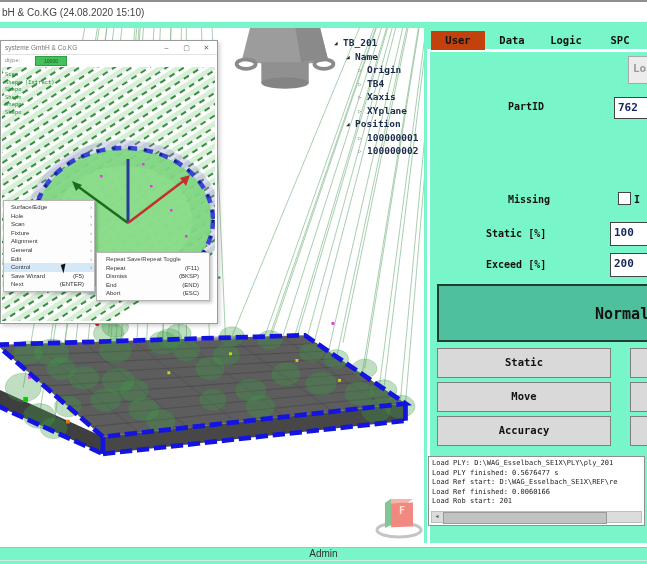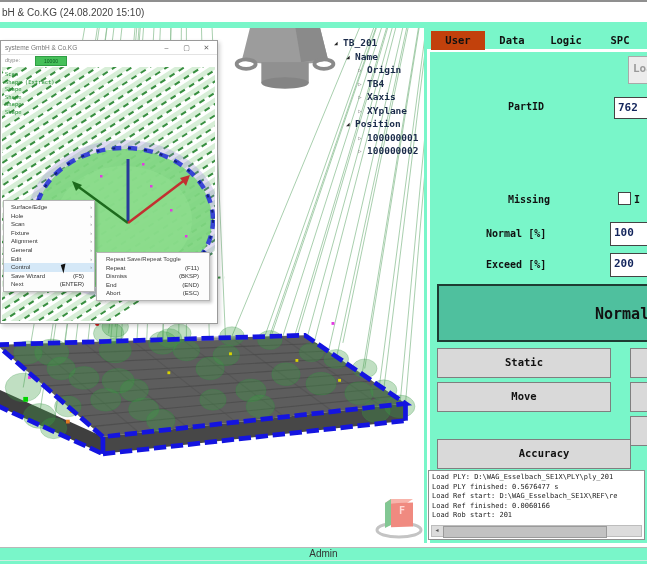--- a/index.html
+++ b/index.html
@@ -84,21 +84,21 @@
   #in-warning{left:186px;top:194px;width:48px;height:22px;}
   #lbl-exceed{left:62px;top:231px;width:120px;}
   #in-exceed{left:186px;top:225px;width:48px;height:22px;}
   #btn-normal{left:13px;top:256px;width:250px;height:54px;font-size:15px;text-align:left;}
   #btn-normal span{position:absolute;left:148px;top:19px;padding-left:8px;}
   .btn-gray{position:absolute;left:13px;width:172px;height:28px;background:#d9d9d9;border:1px solid #7f7f7f;
      font-family:"DejaVu Sans Mono",monospace;font-weight:bold;font-size:10.5px;color:#111;
      text-align:center;line-height:26px;}
   .btn-gray-stub{position:absolute;left:206px;width:40px;height:28px;background:#d9d9d9;border:1px solid #7f7f7f;}
 
-  #log{position:absolute;left:4px;top:442px;width:215px;height:68px;background:#fff;border:1px solid #8f8f8f;
+  #log{position:absolute;left:4px;top:428px;width:215px;height:68px;background:#fff;border:1px solid #8f8f8f;
      overflow:hidden;text-decoration:underline;}
   #log-lines{position:absolute;left:3px;top:2px;right:0;font-family:"DejaVu Sans Mono",monospace;
      font-size:7px;line-height:9.6px;color:#222;white-space:nowrap;}
   #log-scroll{position:absolute;left:2px;right:2px;bottom:2px;height:10px;background:#dcdcdc;border:1px solid #bdbdbd;}
   #log-scroll .arrow{position:absolute;left:0;top:0;width:10px;height:100%;font-size:6px;line-height:9px;
      text-align:center;color:#555;}
   #log-scroll .thumb{position:absolute;left:11px;right:34px;top:0;height:100%;background:#c2c2c2;border:1px solid #9a9a9a;}
 
   
   #statusbar{position:absolute;left:0;top:547px;width:647px;height:12px;background:var(--mint);
@@ -423,36 +423,36 @@
 
   <div id="btn-load2">Loa</div>
 
   <div id="lbl-partid" class="fld-label">PartID</div>
   <div id="in-partid" class="fld-input">762</div>
 
   <div id="lbl-missing" class="fld-label">Missing</div>
   <div id="chk-missing"></div>
   <div id="lbl-missing2">I</div>
 
-  <div id="lbl-warning" class="fld-label">Normal [%]</div>
+  <div id="lbl-warning" class="fld-label">Static [%]</div>
   <div id="in-warning" class="fld-input">100</div>
 
   <div id="lbl-exceed" class="fld-label">Exceed [%]</div>
   <div id="in-exceed" class="fld-input">200</div>
 
   <div id="btn-normal" class="btn-teal">
     <span>Normal</span>
   </div>
 
   <div id="action-buttons">
       <div class="btn-gray" style="top: 320px;">Static</div>
       <div class="btn-gray-stub" style="top: 320px;"></div>
       <div class="btn-gray" style="top: 354px;">Move</div>
       <div class="btn-gray-stub" style="top: 354px;"></div>
-      <div class="btn-gray" style="top: 411px; padding-left: 20px;">Accuracy</div>
+      <div class="btn-gray" style="top: 388px;">Accuracy</div>
       <div class="btn-gray-stub" style="top: 388px;"></div>
     </div>
 
   <div id="log">
     <div id="log-lines">
         <div>Load PLY: D:\WAG_Esselbach_SE1X\PLY\ply_201</div>
         <div>Load PLY finished: 0.5676477 s</div>
         <div>Load Ref start: D:\WAG_Esselbach_SE1X\REF\re</div>
         <div>Load Ref finished: 0.0060166</div>
         <div>Load Rob start: 201</div>

